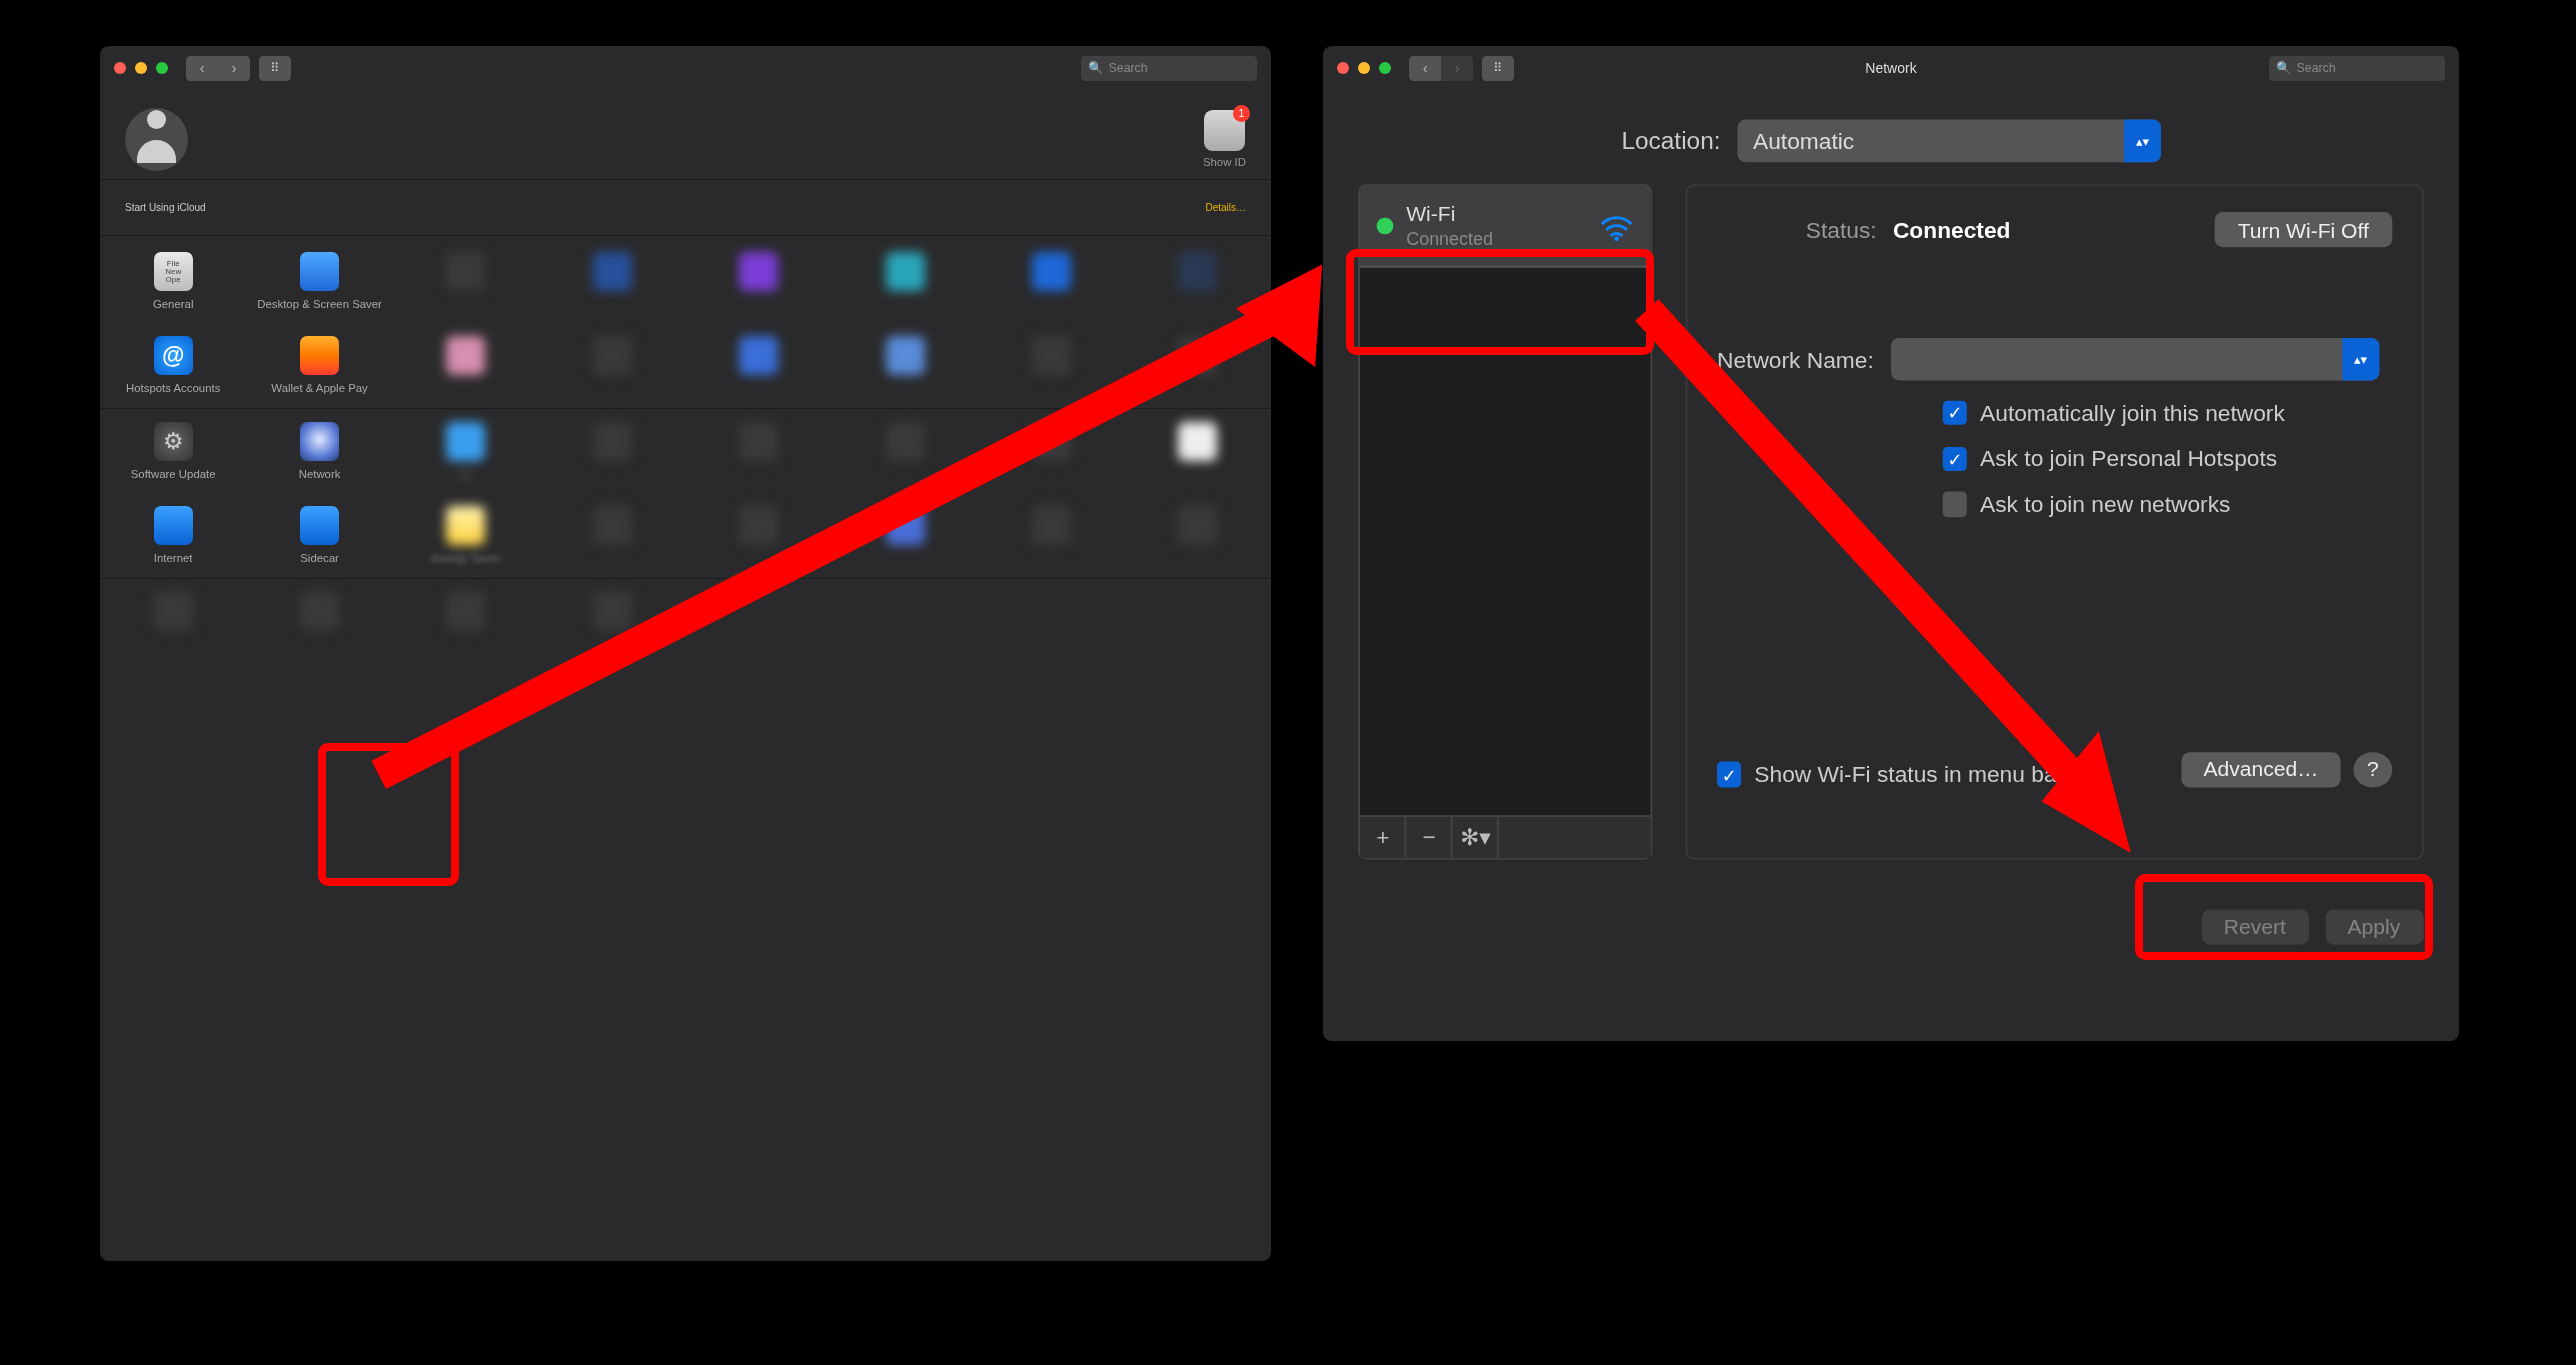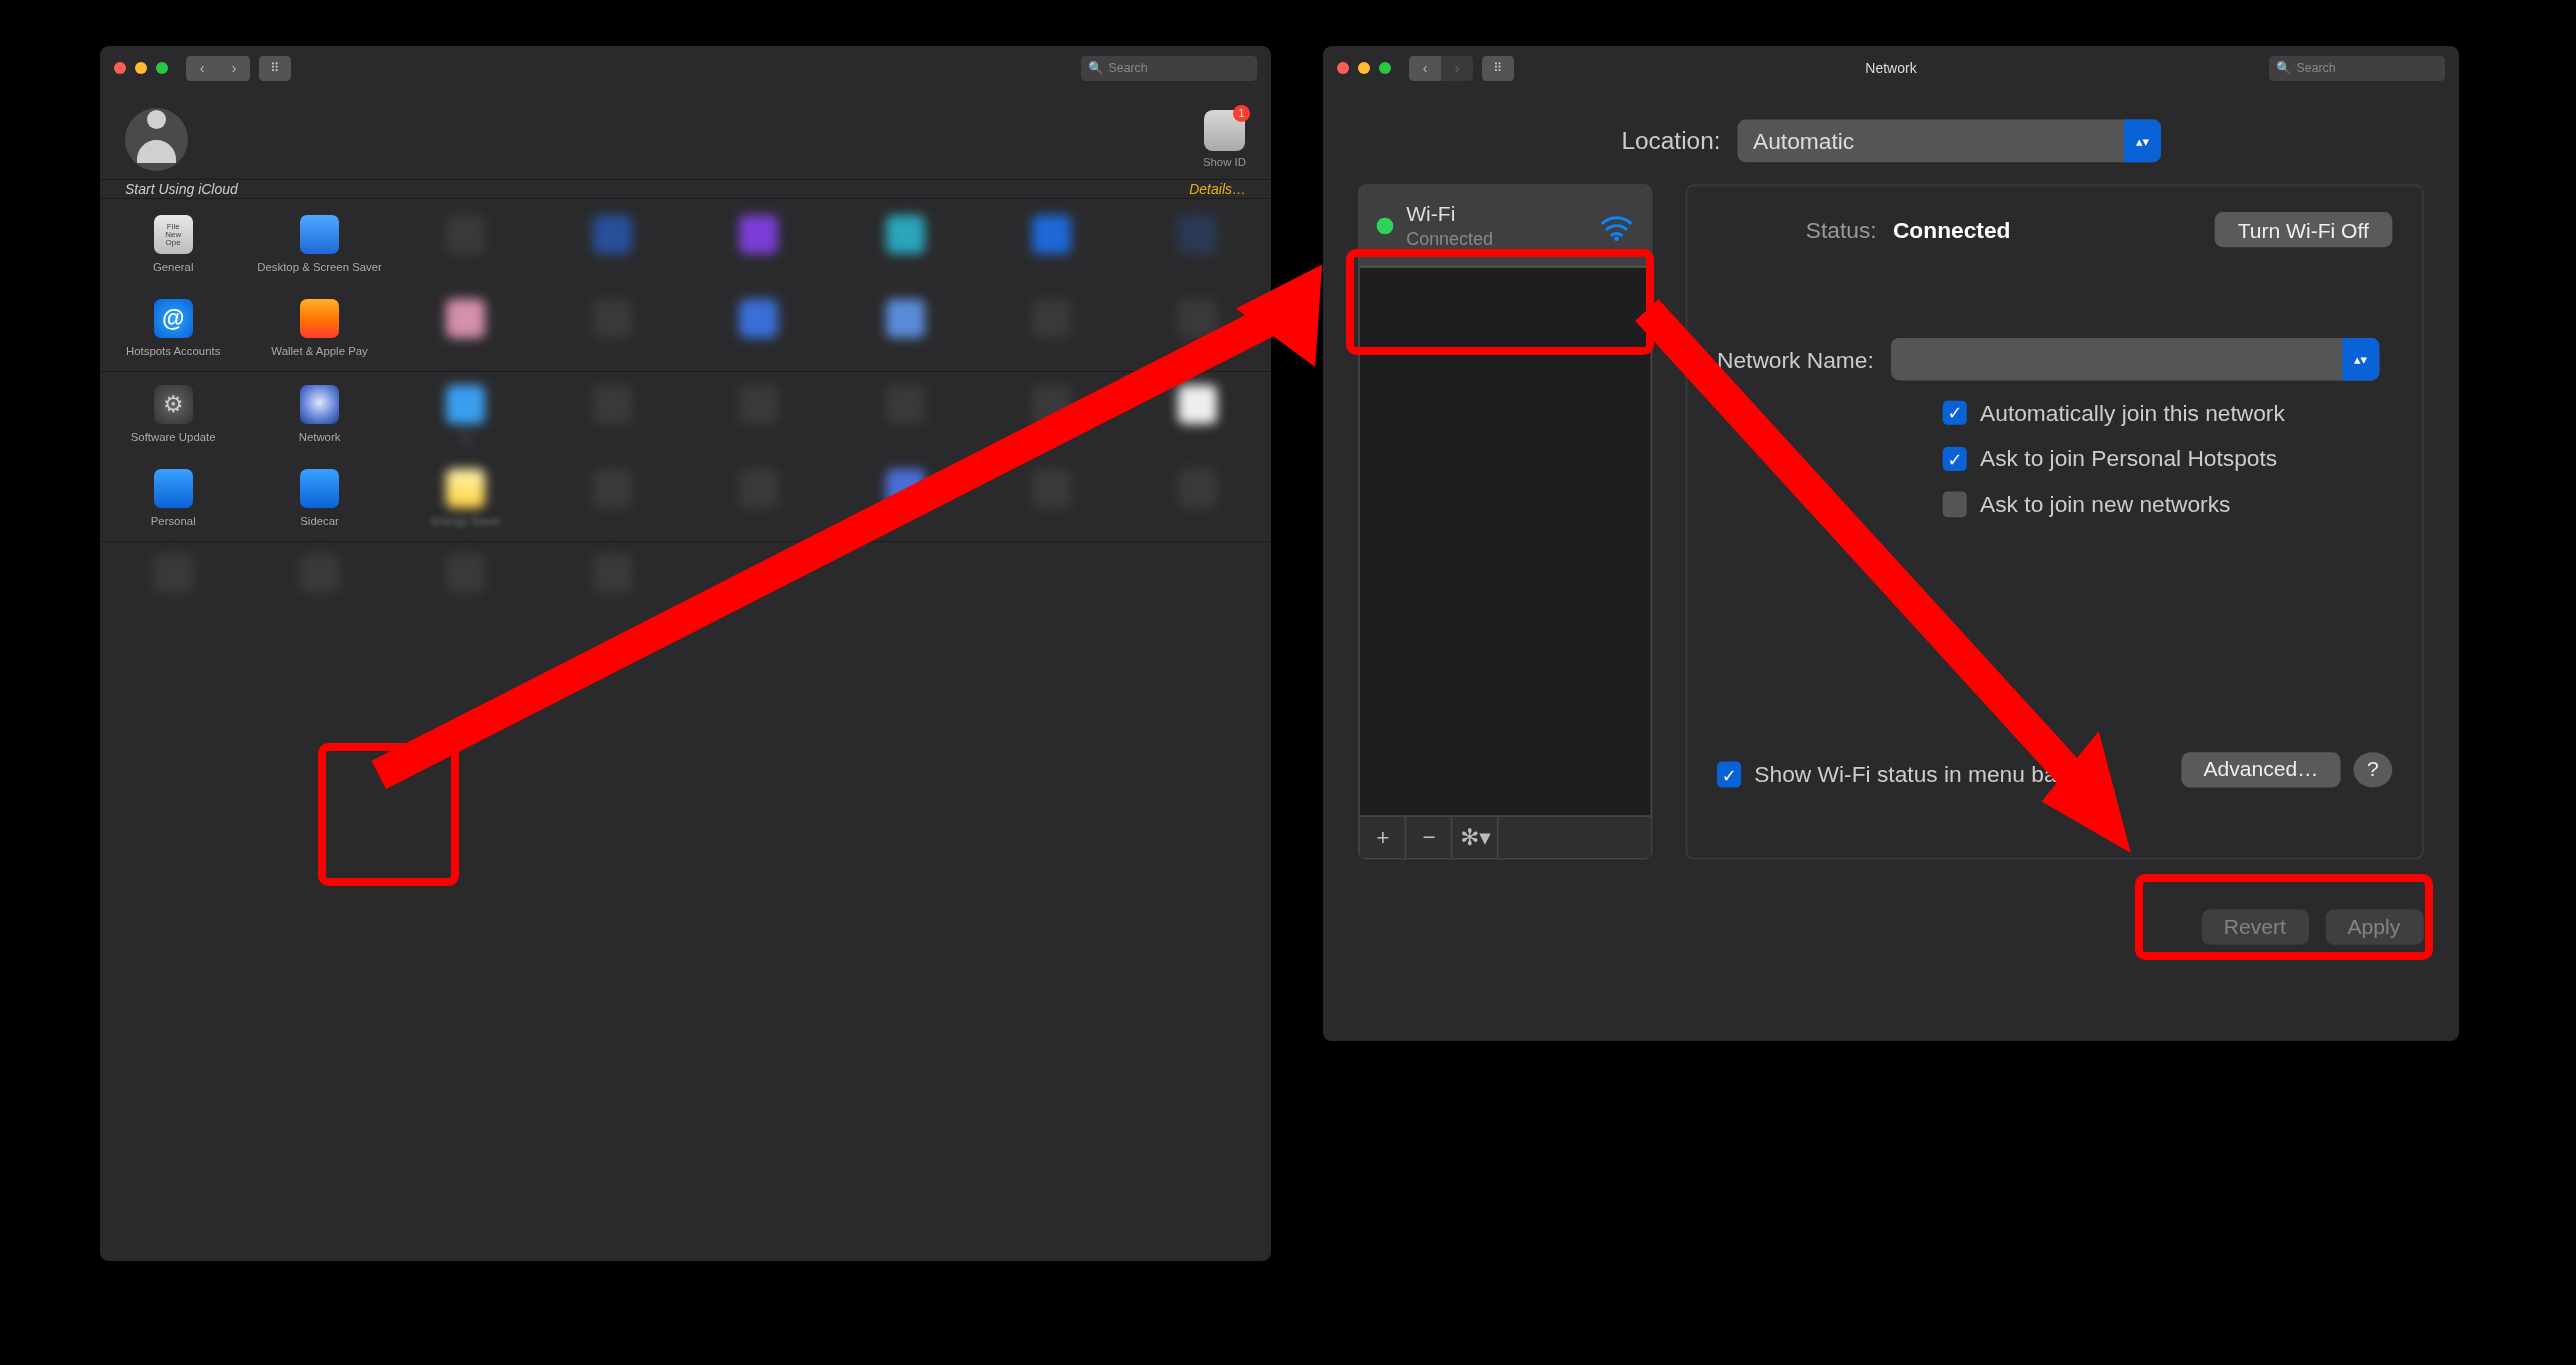--- a/index.html
+++ b/index.html
@@ -18,21 +18,21 @@
   .search { margin-left:auto; margin-right:14px; width:176px; height:25px; background:#404042; border-radius:4.4px; display:flex; align-items:center; padding:0 7px; color:#888; font-size:12.3px; gap:5.3px; }
 
   .userrow { display:flex; align-items:center; padding:17.6px 25px 8.8px; }
   .avatar { width:63px; height:63px; border-radius:50%; background:#4a4a4c; display:flex; align-items:center; justify-content:center; }
   .personhead{width:19.4px;height:19.4px;border-radius:50%;background:#d0d0d0;margin-top:-16px;}
   .personbody{width:39px;height:23px;border-radius:19.4px 19.4px 0 0;background:#d0d0d0;position:relative;top:10.6px;}
   .appleid { margin-left:auto; text-align:center; color:#999; font-size:11.4px; position:relative; }
   .appletile { width:41px; height:41px; border-radius:8.8px; background:linear-gradient(#d8d8d8,#aaa); display:flex; align-items:center; justify-content:center; margin:0 auto 5.3px; position:relative;}
   .badge{position:absolute;top:-5.3px;right:-5.3px;width:17.6px;height:17.6px;border-radius:50%;background:#ff3b30;color:#fff;font-size:10.6px;display:flex;align-items:center;justify-content:center;}
 
-  .banner { display:flex; padding:1px 25px; color:#ccc; font-size:14px; border-top:0.9px solid #1c1c1e; border-bottom:0.9px solid #1c1c1e;font-style:italic;}
+  .banner { display:flex; padding:22px 25px; color:#ccc; font-size:10px; border-top:0.9px solid #1c1c1e; border-bottom:0.9px solid #1c1c1e;}
   .banner .link{margin-left:auto;color:#eab308;}
 
   .prefgrid { display:grid; grid-template-columns:repeat(8,1fr); gap:0; padding-top:3.5px; }
   .pref { text-align:center; color:#aaa; font-size:11.4px; padding:12.3px 3.5px 14px; }
   .picon { width:39px; height:39px; border-radius:7px; margin:0 auto 7px; background:#3a3a3c; position:relative; }
   .blur { filter:blur(5.3px); }
   .divider { grid-column:1/-1; height:0.9px; background:#1c1c1e; }
 
   .hl { position:absolute; border:8.8px solid #ff0000; border-radius:10.6px; pointer-events:none; }
 
@@ -141,21 +141,21 @@
 
     <div class="pref"><div class="picon i-swupd" style="display:flex;align-items:center;justify-content:center;color:#ccc;font-size:23px;">⚙</div><span>Software Update</span></div>
     <div class="pref"><div class="picon i-network"></div><span>Network</span></div>
     <div class="pref blur"><div class="picon" style="background:#3a9ff0"></div><span>e</span></div>
     <div class="pref blur"><div class="picon"></div><span>&nbsp;</span></div>
     <div class="pref blur"><div class="picon"></div><span>&nbsp;</span></div>
     <div class="pref blur"><div class="picon"></div><span>&nbsp;</span></div>
     <div class="pref blur"><div class="picon"></div><span>&nbsp;</span></div>
     <div class="pref blur"><div class="picon" style="background:#eee"></div><span>&nbsp;</span></div>
 
-    <div class="pref"><div class="picon i-displays"></div><span>Personal</span></div>
+    <div class="pref"><div class="picon i-displays"></div><span>Internet</span></div>
     <div class="pref"><div class="picon i-sidecar"></div><span>Sidecar</span></div>
     <div class="pref">
         <div class="picon i-energy blur"></div>
         <span style="display:block;filter:blur(2.6px);opacity:.6;">Energy Saver</span>
       </div>
     <div class="pref blur"><div class="picon"></div><span>&nbsp;</span></div>
     <div class="pref blur"><div class="picon"></div><span>&nbsp;</span></div>
     <div class="pref blur"><div class="picon" style="background:#4a6ed8"></div><span>&nbsp;</span></div>
     <div class="pref blur"><div class="picon"></div><span>&nbsp;</span></div>
     <div class="pref blur"><div class="picon"></div><span>&nbsp;</span></div>

